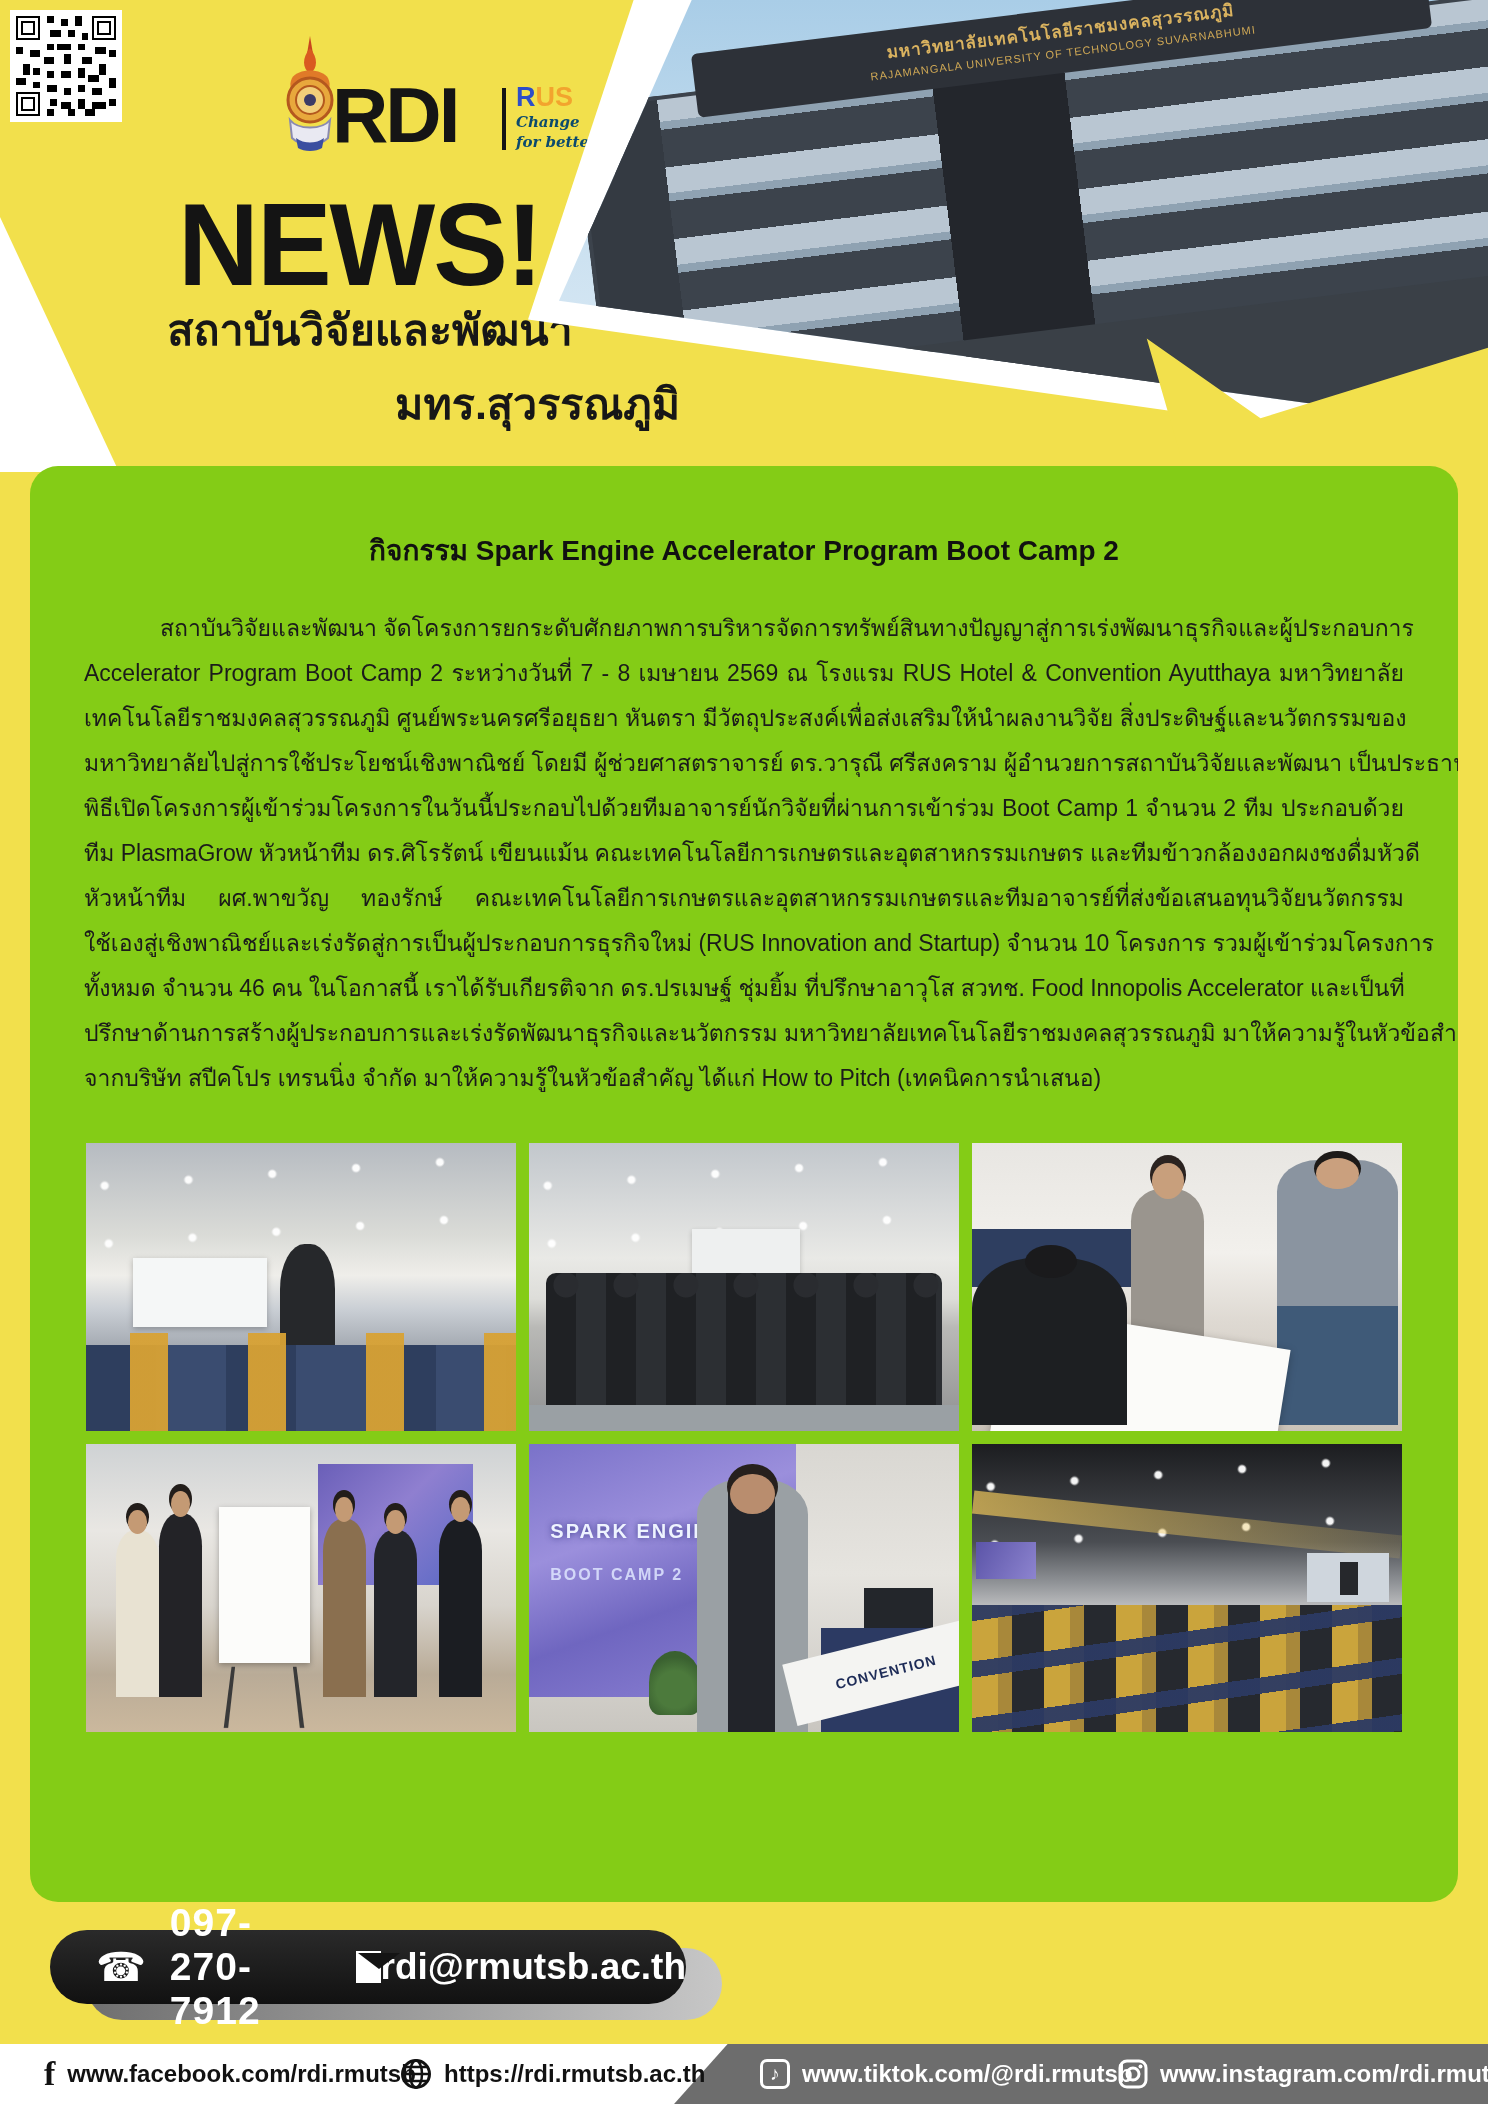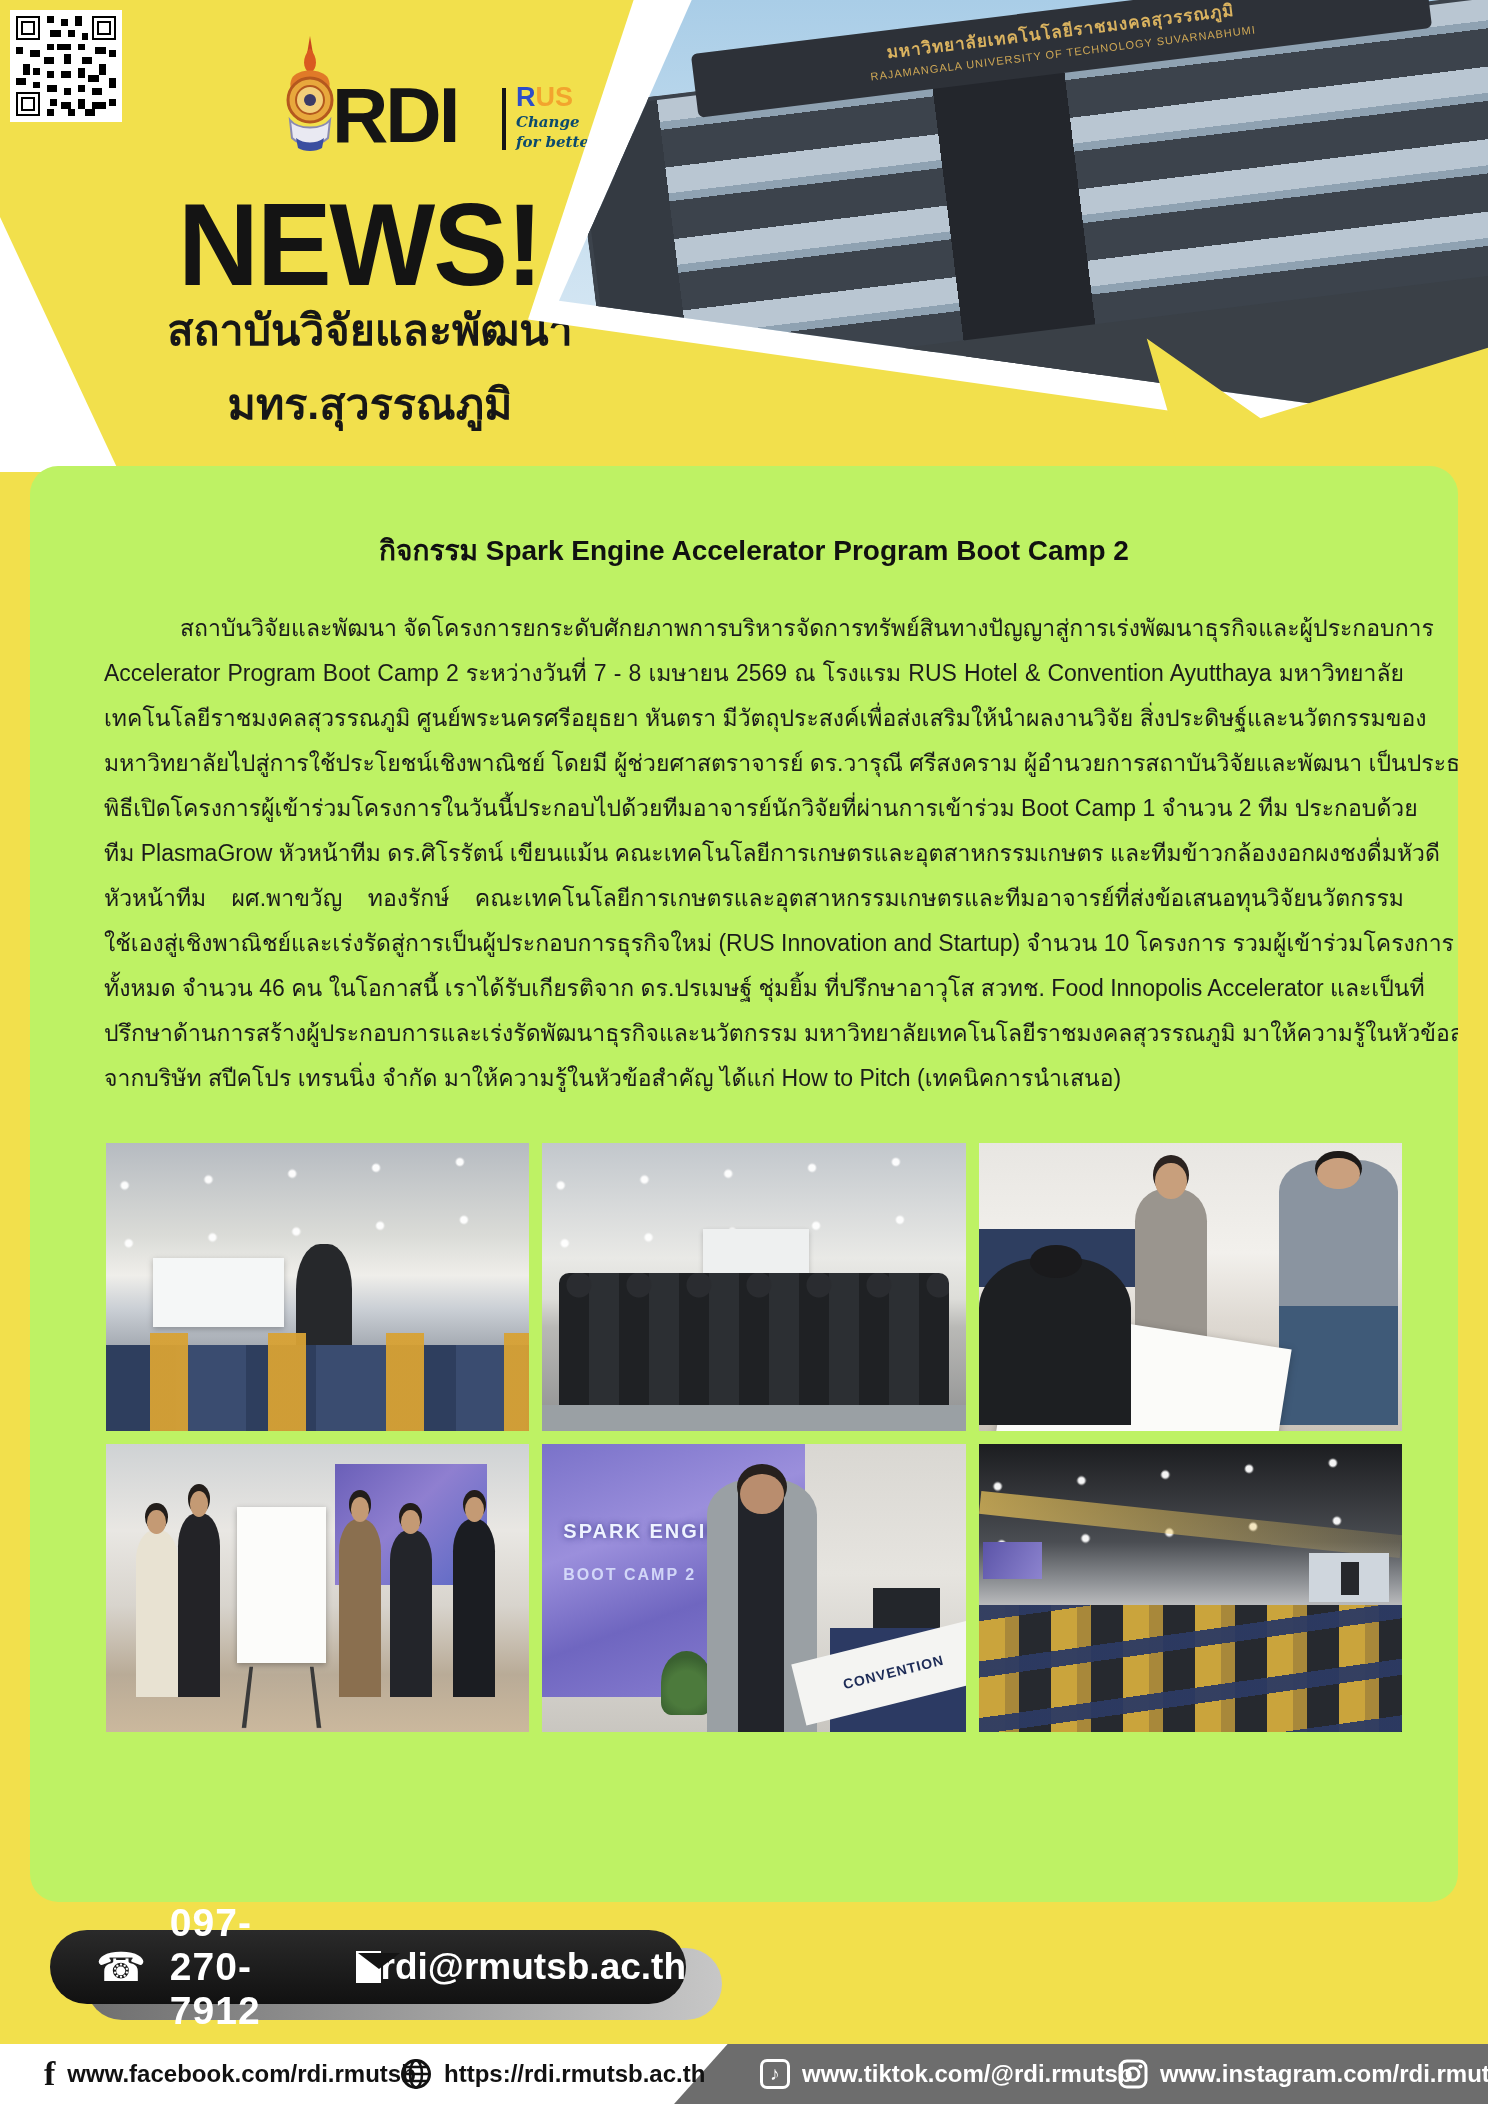--- a/index.html
+++ b/index.html
@@ -17,21 +17,21 @@
   .logo-divider { position:absolute; left:502px; top:88px; width:4px; height:62px; background:#151515; }
   .rus-block { position:absolute; left:516px; top:84px; line-height:1; }
   .rus-word { font-size:27px; font-weight:bold; letter-spacing:0; }
   .rus-r { color:#2D4EC9; }
   .rus-us { color:#F2A42E; }
   .tagline { font-family:"DejaVu Serif","Liberation Serif",serif; font-style:italic; font-weight:bold; font-size:15px; color:#0c4a6e; line-height:1.15; margin-top:3px; }
 
   .news { position:absolute; left:178px; top:180px; font-size:112px; font-weight:bold; letter-spacing:-2px; color:#141414; transform:scaleY(1.04); }
   .subtitle { position:absolute; left:60px; top:296px; width:620px; text-align:center; color:#171717; }
   .subtitle .s1 { font-size:43px; font-weight:600; }
-  .subtitle .s2 { font-size:43px; font-weight:600; margin-top:6px; }
+  .subtitle .s2 { font-size:43px; font-weight:600; margin-top:6px;text-align:right; }
 
   
   .white-stripe { position:absolute; left:528px; top:0; width:960px; height:470px;
     background:#fff; clip-path:polygon(11% 0, 100% 0, 100% 97%, 0 68%); }
   .building { position:absolute; left:540px; top:0; width:948px; height:470px;
     clip-path:polygon(16% 0, 100% 0, 100% 91%, 2% 64%); overflow:hidden;
     background:linear-gradient(180deg,#a9cde7 0%,#cde2f1 55%,#e3eef6 100%); }
   .bmass { position:absolute; left:6%; top:10%; width:100%; height:100%; transform:rotate(-7deg);
     background:
       linear-gradient(90deg,#343a42 0 9%, transparent 9%),
@@ -44,21 +44,21 @@
   .bsign .en { color:#cfa855; font-size:11px; letter-spacing:1px; margin-top:3px; }
   .bldg-base { position:absolute; left:0; bottom:-4%; width:110%; height:34%; transform:rotate(-7deg);
     background:#3a4047; }
   .yellow-arrow { position:absolute; left:540px; top:0; width:948px; height:470px;
     background:#F2E04C; clip-path:polygon(64% 72%, 76% 89%, 100% 74%, 100% 100%, 68% 100%); }
   .white-wedge { position:absolute; left:0; top:0; width:1488px; height:472px;
     background:#fff; clip-path:polygon(0 46%, 8% 100%, 0 100%); }
 
   
   .card { position:absolute; left:30px; top:466px; width:1428px; height:1436px;
-    background:#bef264; border-radius:28px; overflow:hidden;padding-left:20px; }
+    background:#84cc16; border-radius:28px; overflow:hidden; }
   .article-title { margin-top:62px; text-align:center; font-size:28px; font-weight:bold; color:#111; }
   .para { margin:34px 54px 0 54px; color:#1b1b1b; }
   .pline { font-size:23px; line-height:45px; text-align:justify; text-align-last:justify; white-space:nowrap; }
   .pline:first-child { text-indent:76px; }
   .pline:last-child { text-align-last:left; white-space:normal; }
 
   
   .grid { margin:42px 56px 0 56px; display:grid; grid-template-columns:repeat(3,1fr); gap:13px; }
   .ph { position:relative; height:288px; overflow:hidden; background:#cfcfcf; }
   .dots { position:absolute; left:-5%; top:0; width:110%; height:48%;

